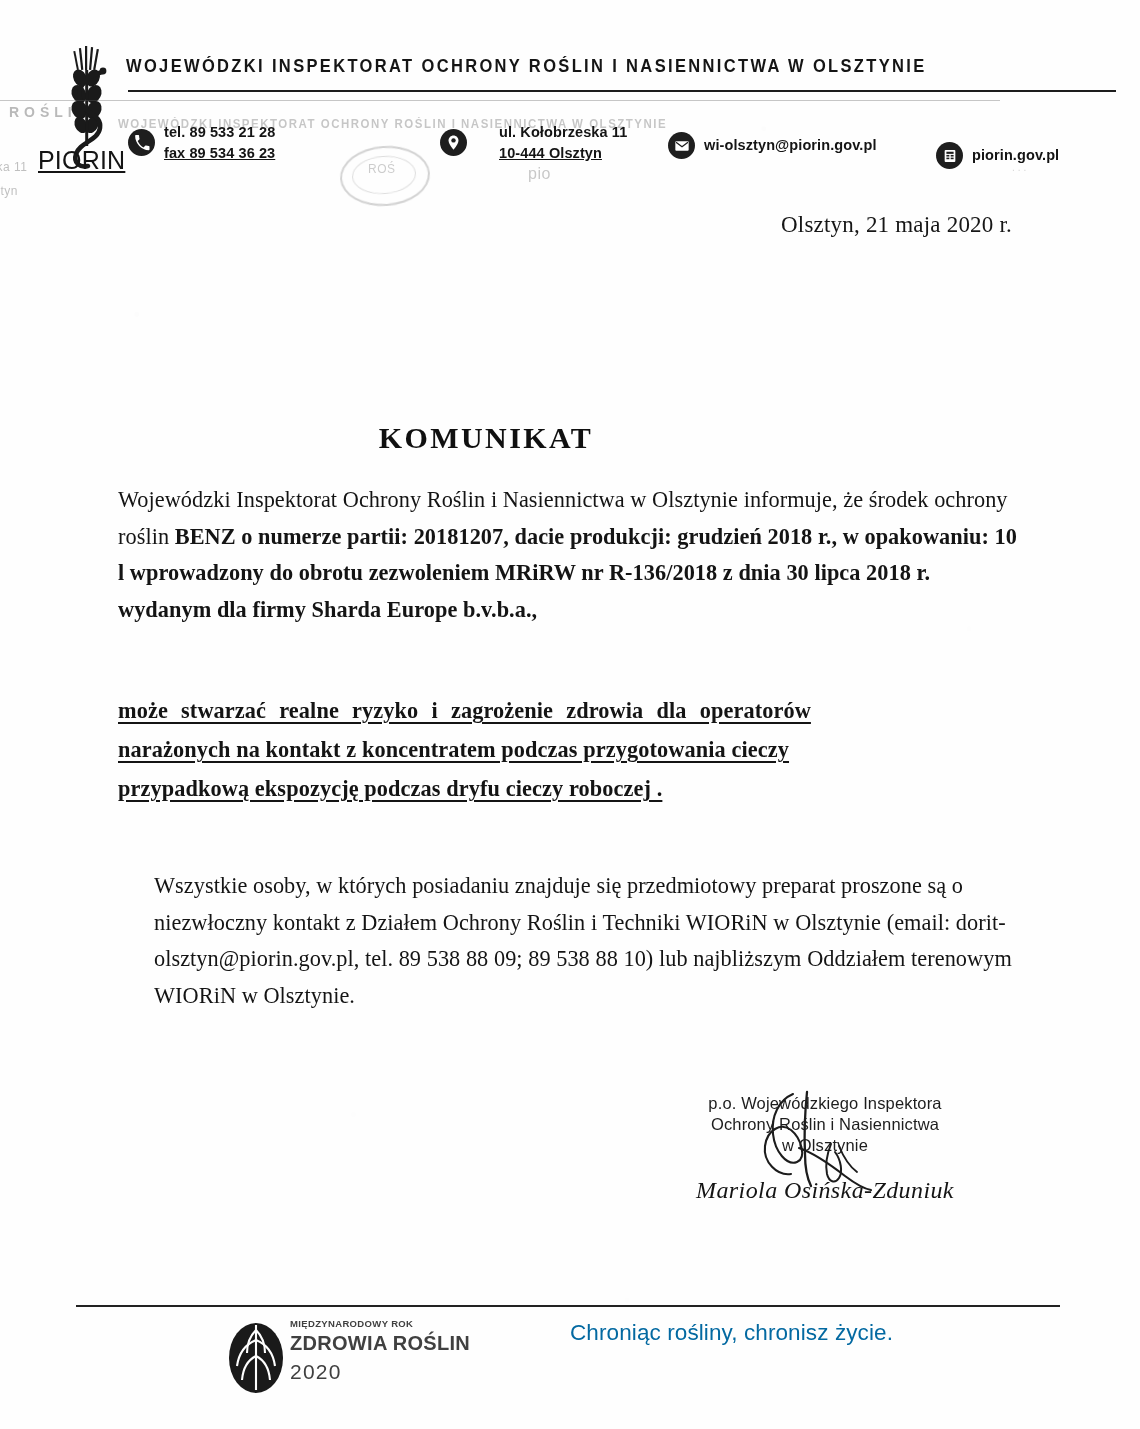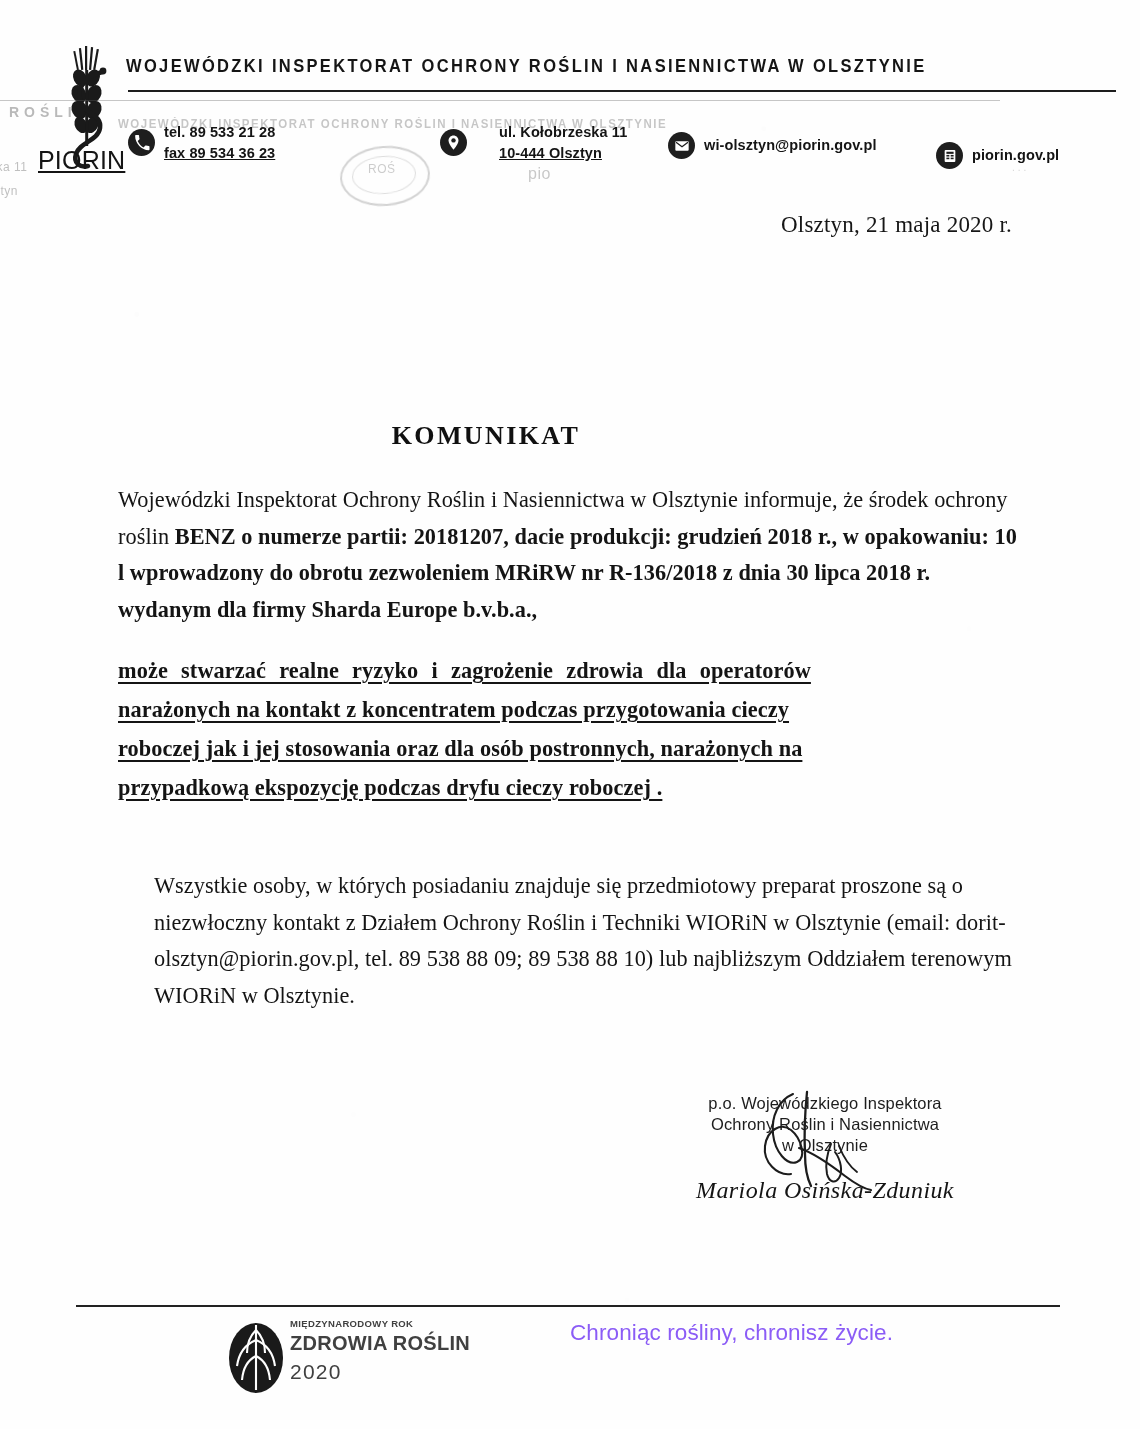--- a/index.html
+++ b/index.html
@@ -176,21 +176,21 @@
     color: #161616;
     letter-spacing: .2px;
   }
 
   
   .doc-title {
     position: absolute;
     left: 0; top: 421px;
     width: 972px;
     text-align: center;
-    font-size: 26px;
+    font-size: 30px;
     font-weight: 700;
     letter-spacing: 2.4px;
     color: #101010;
     font-family: "Liberation Serif", serif;
   }
 
   .para {
     position: absolute;
     left: 118px;
     width: 910px;
@@ -214,21 +214,21 @@
   }
   .para-warn .u {
     text-decoration: underline;
     text-underline-offset: 4px;
     text-decoration-thickness: 2px;
   }
   .para-warn .ln {
     display: block;
     white-space: nowrap;
   }
-  .para-warn .ln1 { letter-spacing: .1px; word-spacing: 7.5px; }
+  .para-warn .ln1 { letter-spacing: .1px; word-spacing: 7.5px; margin-top: 40px; }
 
   .para-contact { top: 868px; margin-left: 36px; }
 
   
   .sig-block {
     position: absolute;
     left: 660px; top: 1093px;
     width: 330px;
     text-align: center;
     font-family: "Liberation Sans", sans-serif;
@@ -291,21 +291,21 @@
     font-weight: 400;
     letter-spacing: 1.2px;
     line-height: 26px;
     margin-top: 4px;
   }
   .slogan {
     position: absolute;
     left: 570px; top: 1320px;
     font-family: "Liberation Sans", sans-serif;
     font-size: 22.5px;
-    color: #8b5cf6;
+    color: #0369a1;
     letter-spacing: .1px;
     text-align: right;
   }
 </style>
 </head>
 <body>
 
 <div class="page">
 
   <div class="scan-noise"></div>
@@ -408,21 +408,20 @@
 
   <div class="date-line">Olsztyn, 21 maja 2020 r.</div>
 
   <div class="doc-title">KOMUNIKAT</div>
 
   <div class="para para-intro"><span>Wojewódzki Inspektorat Ochrony Roślin i Nasiennictwa w Olsztynie informuje, że środek ochrony roślin </span><b>BENZ o numerze partii: 20181207, dacie produkcji: grudzień 2018 r., w opakowaniu: 10 l wprowadzony do obrotu zezwoleniem MRiRW nr R-136/2018 z dnia 30 lipca 2018 r.  wydanym dla firmy Sharda Europe b.v.b.a.,</b></div>
 
   <div class="para para-warn">
     <span class="ln ln1"><span class="u">może  stwarzać  realne  ryzyko  i  zagrożenie  zdrowia  dla  operatorów</span></span>
     <span class="ln"><span class="u">narażonych na kontakt z koncentratem podczas przygotowania cieczy</span></span>
-    <span class="ln"><span class="u">roboczej jak i jej stosowania oraz dla osób postronnych, narażonych na</span></span>
     <span class="ln"><span class="u">przypadkową ekspozycję podczas dryfu cieczy roboczej .</span></span>
   </div>
 
   <div class="para para-contact">Wszystkie osoby, w których posiadaniu znajduje się przedmiotowy preparat proszone są o niezwłoczny kontakt  z Działem Ochrony Roślin i Techniki WIORiN w Olsztynie (email: dorit-olsztyn@piorin.gov.pl,  tel. 89 538 88 09; 89 538 88 10) lub najbliższym Oddziałem terenowym WIORiN w Olsztynie.</div>
 
   <div class="sig-block">
     <div>p.o. Wojewódzkiego Inspektora</div>
     <div>Ochrony Roślin i Nasiennictwa</div>
     <div>w Olsztynie</div>
   </div>

